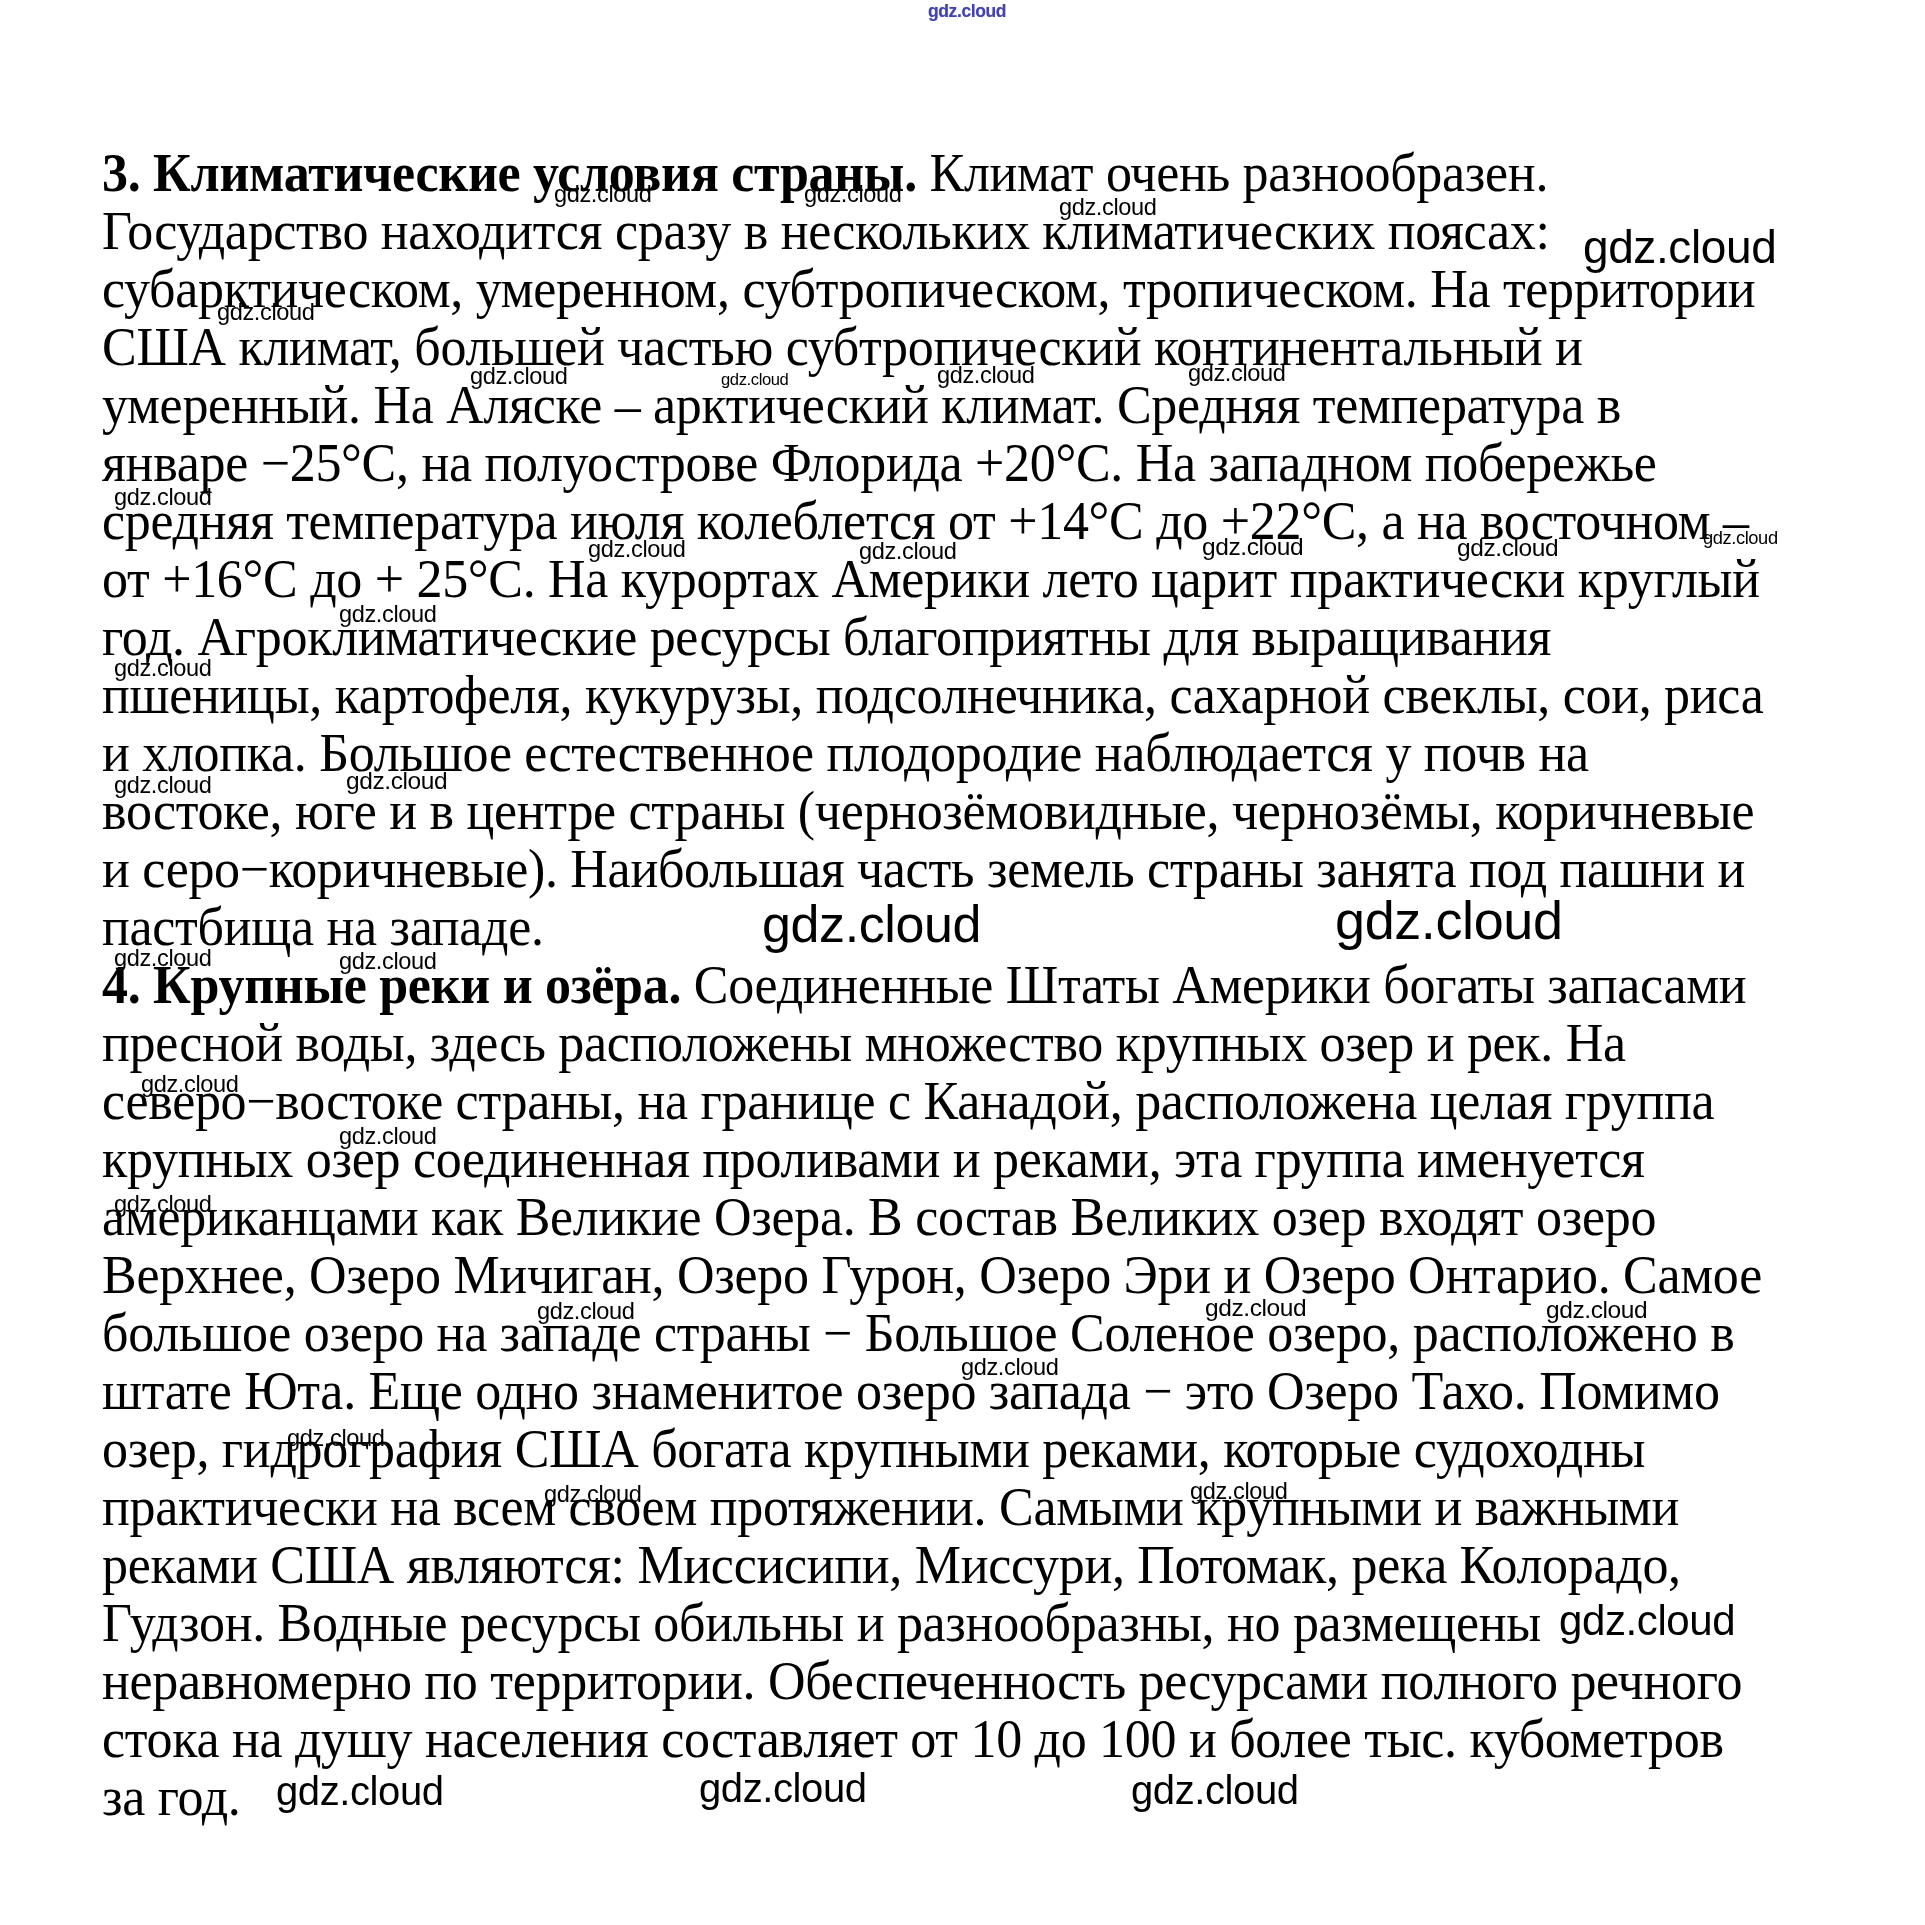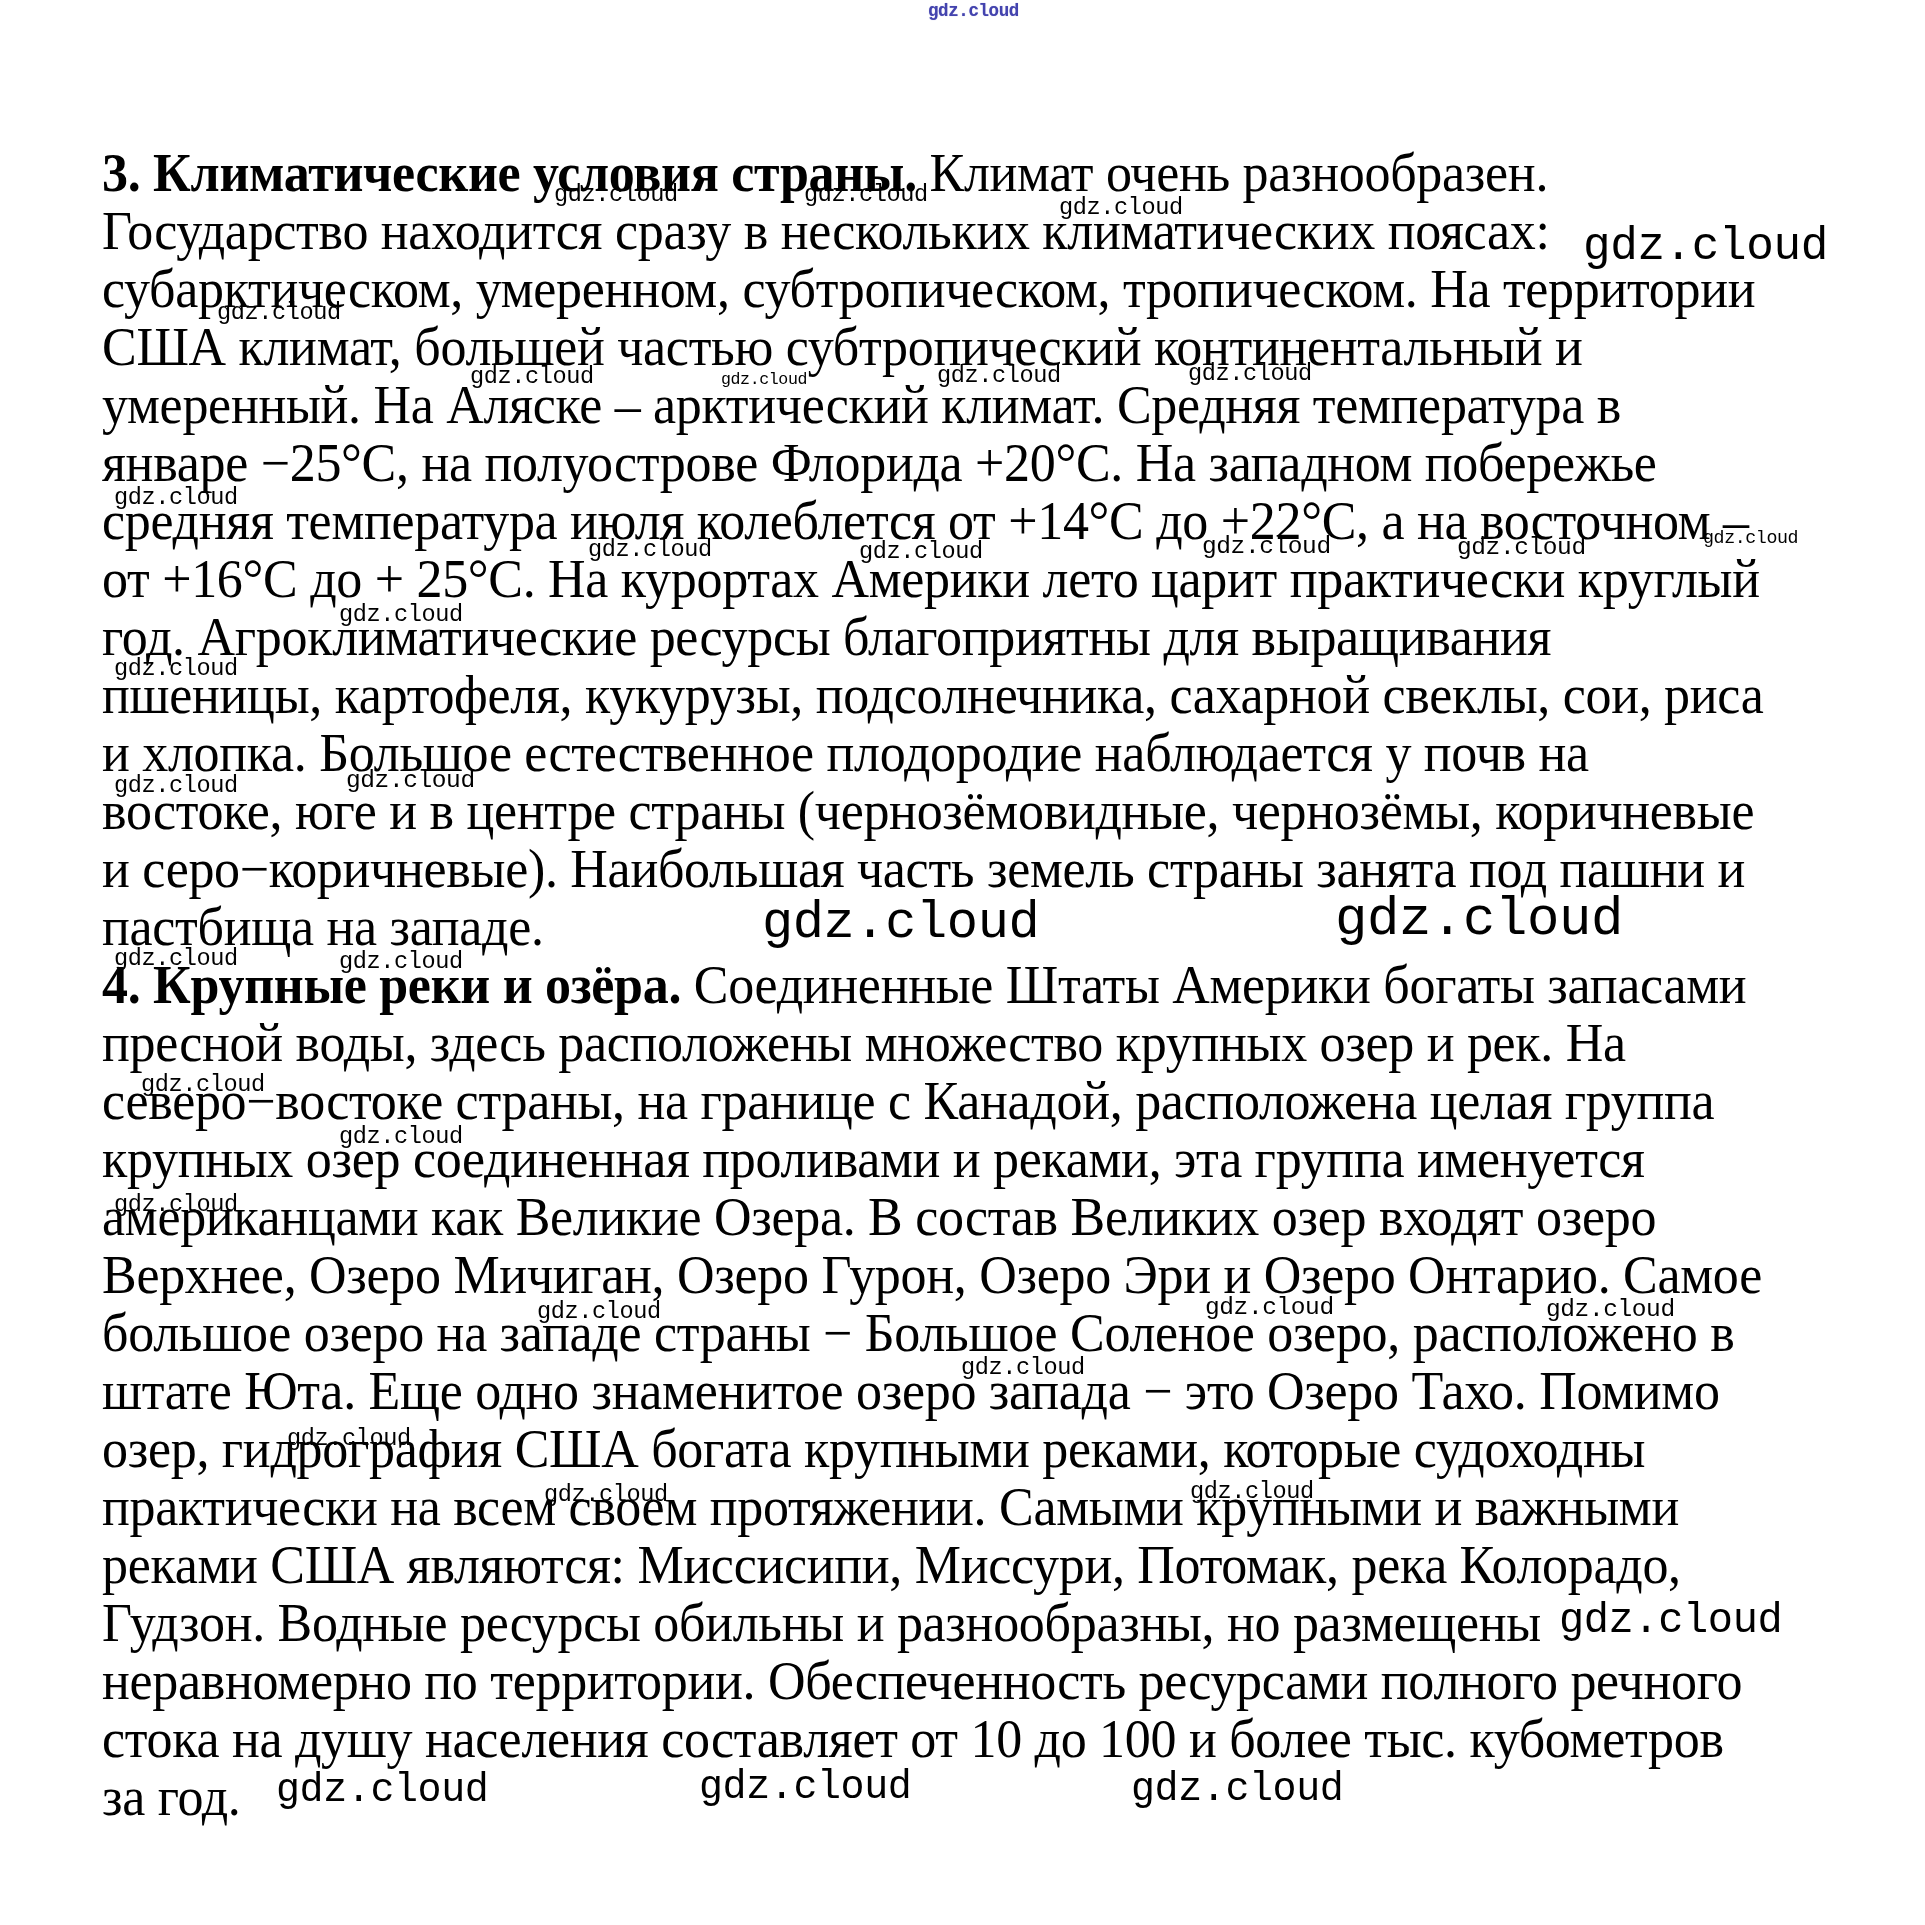--- a/index.html
+++ b/index.html
@@ -38,21 +38,21 @@
   .line b {
     font-weight: bold;
   }
   #wm-layer {
     position: absolute;
     inset: 0;
     pointer-events: none;
   }
   .wm {
     position: absolute;
-    font-family: Liberation Mono, monospace;
+    font-family: Liberation Sans, sans-serif;
     color: #000000;
     white-space: nowrap;
     line-height: 1;
     letter-spacing: -0.4px;
   }
   .wm-blue {
     color: #4343ae;
     text-shadow: 0 0 0.9px #9d9dd6;
     font-weight: bold;
   }

